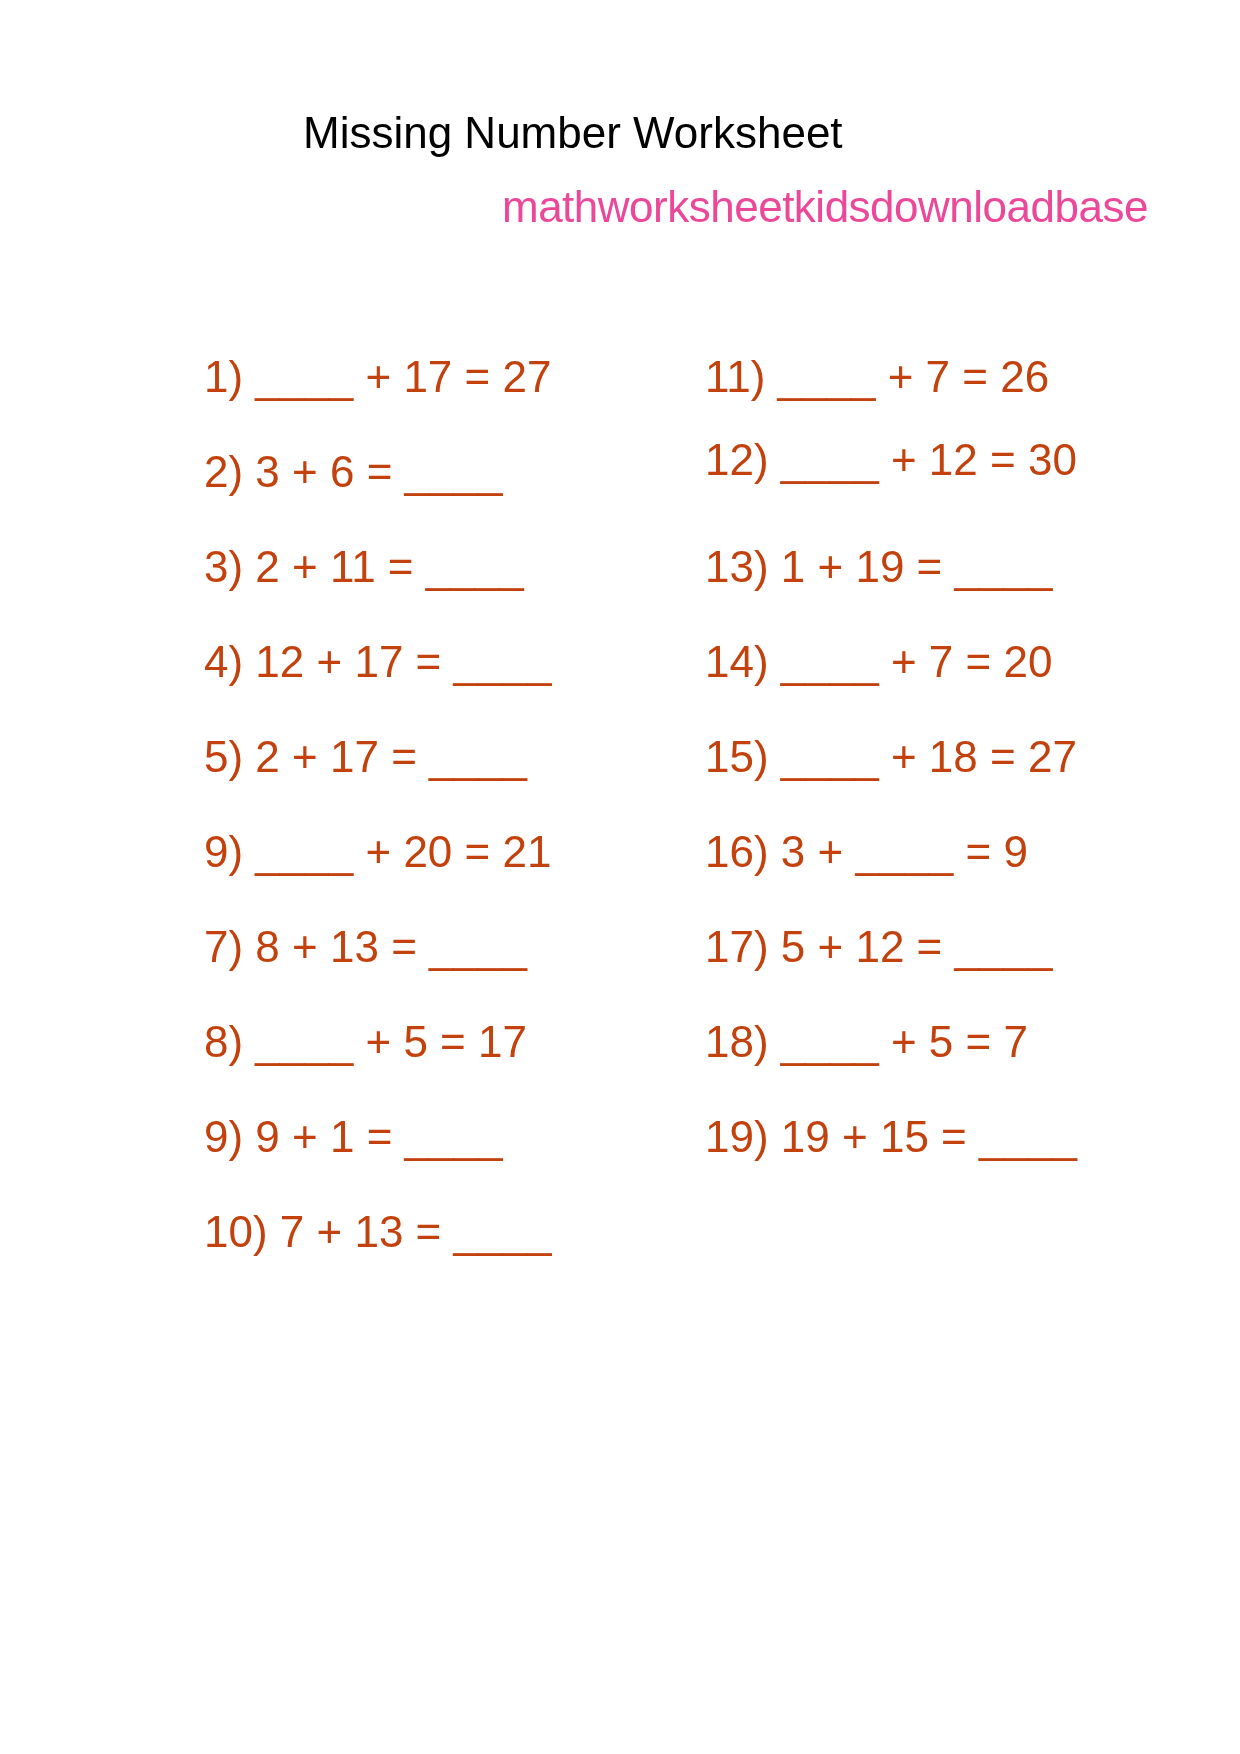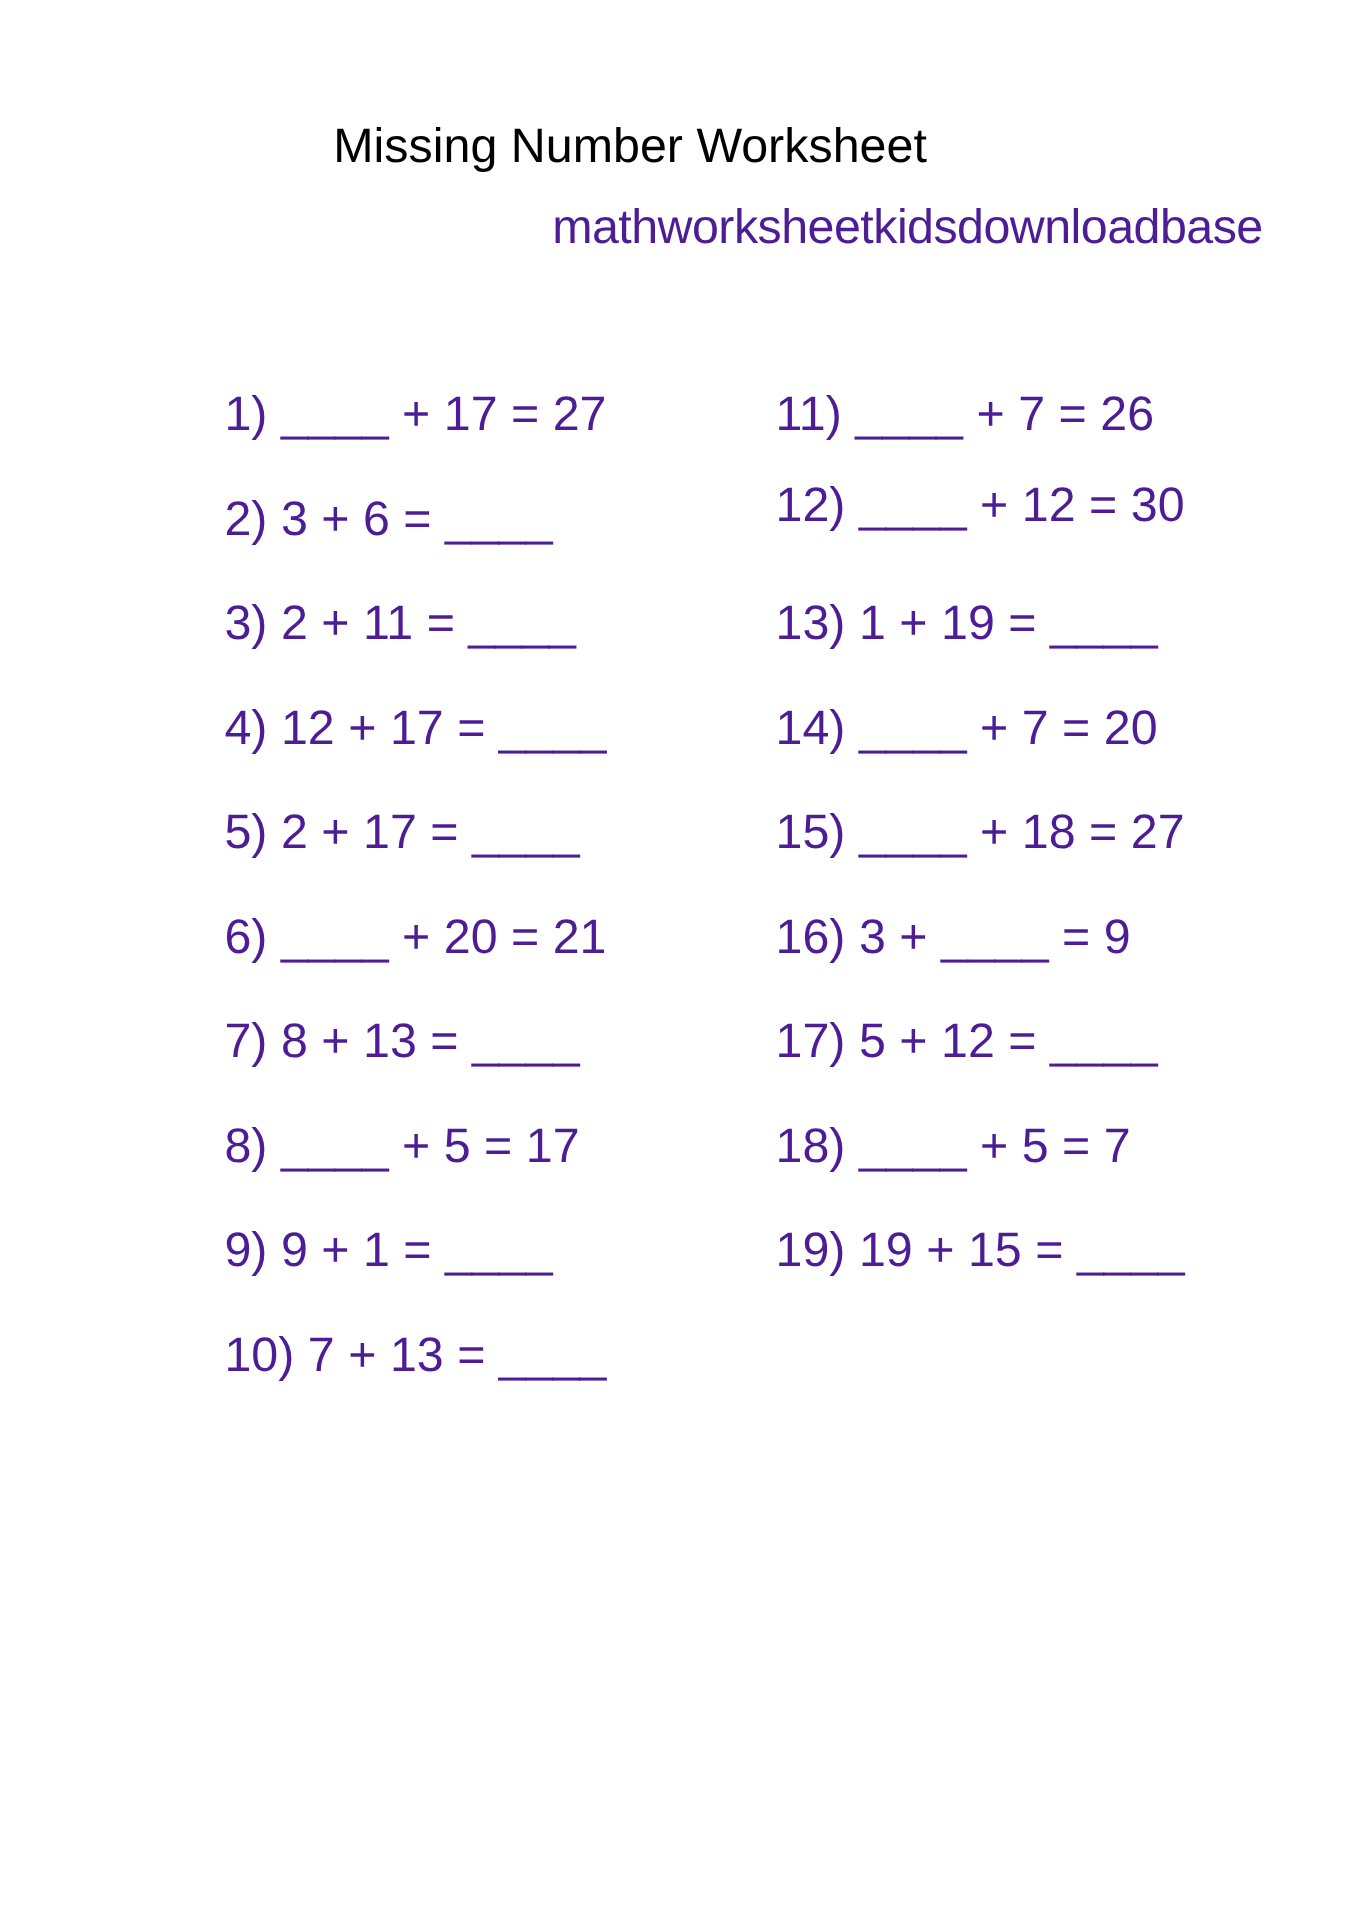--- a/index.html
+++ b/index.html
@@ -24,52 +24,52 @@
       white-space: nowrap;
       color: #000000;
     }
     .page-subtitle {
       position: absolute;
       left: 502px;
       top: 181px;
       font-size: 44px;
       line-height: 52px;
       white-space: nowrap;
-      color: #4c1d95;
+      color: #ec4899;
       letter-spacing: -0.5px;
     }
     .column {
       position: absolute;
       top: 0;
     }
     .column.left { left: 204px; }
     .column.right { left: 705px; }
     .problem {
       position: absolute;
       left: 0;
       white-space: pre;
       font-size: 44px;
       line-height: 52px;
-      color: #4c1d95;
+      color: #c2410c;
     }
   </style>
 </head>
 <body>
 
 <div>
   <div class="page-title">Missing Number Worksheet</div>
   <div class="page-subtitle">mathworksheetkidsdownloadbase</div>
 
   <div class="column left">
     <div class="problem" style="top:351px">1) ____ + 17 = 27</div>
     <div class="problem" style="top:446px">2) 3 + 6 = ____</div>
     <div class="problem" style="top:541px">3) 2 + 11 = ____</div>
     <div class="problem" style="top:636px">4) 12 + 17 = ____</div>
     <div class="problem" style="top:731px">5) 2 + 17 = ____</div>
-    <div class="problem" style="top:826px">6) ____ + 20 = 21</div>
+    <div class="problem" style="top:826px">9) ____ + 20 = 21</div>
     <div class="problem" style="top:921px">7) 8 + 13 = ____</div>
     <div class="problem" style="top:1016px">8) ____ + 5 = 17</div>
     <div class="problem" style="top:1111px">9) 9 + 1 = ____</div>
     <div class="problem" style="top:1206px">10) 7 + 13 = ____</div>
   </div>
 
   <div class="column right">
     <div class="problem" style="top:351px">11) ____ + 7 = 26</div>
     <div class="problem" style="top:434px">12) ____ + 12 = 30</div>
     <div class="problem" style="top:541px">13) 1 + 19 = ____</div>

